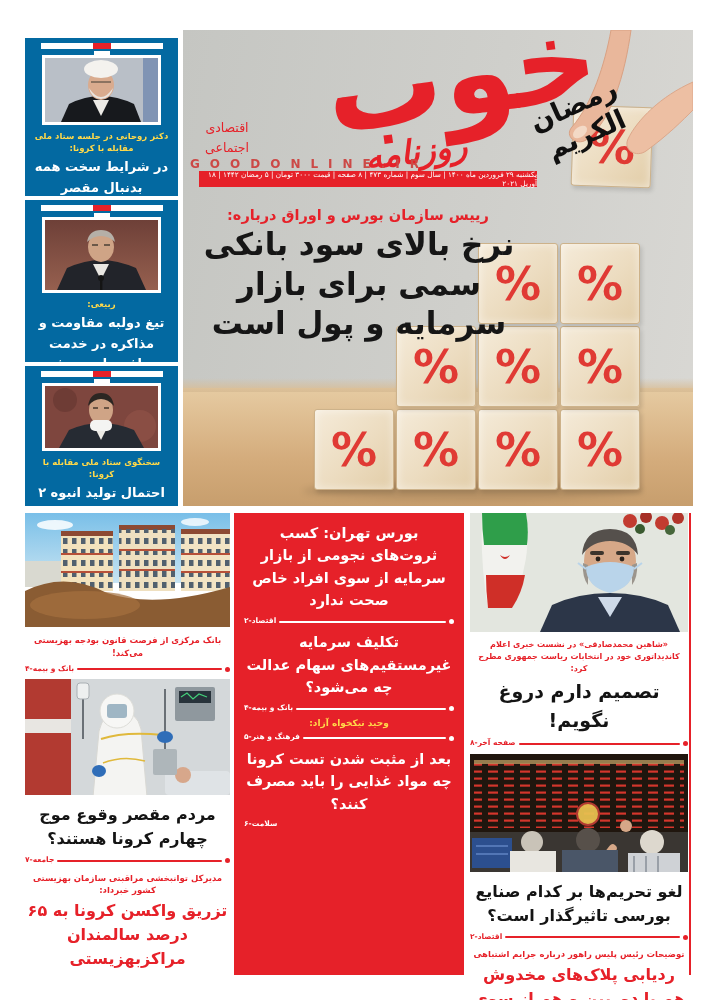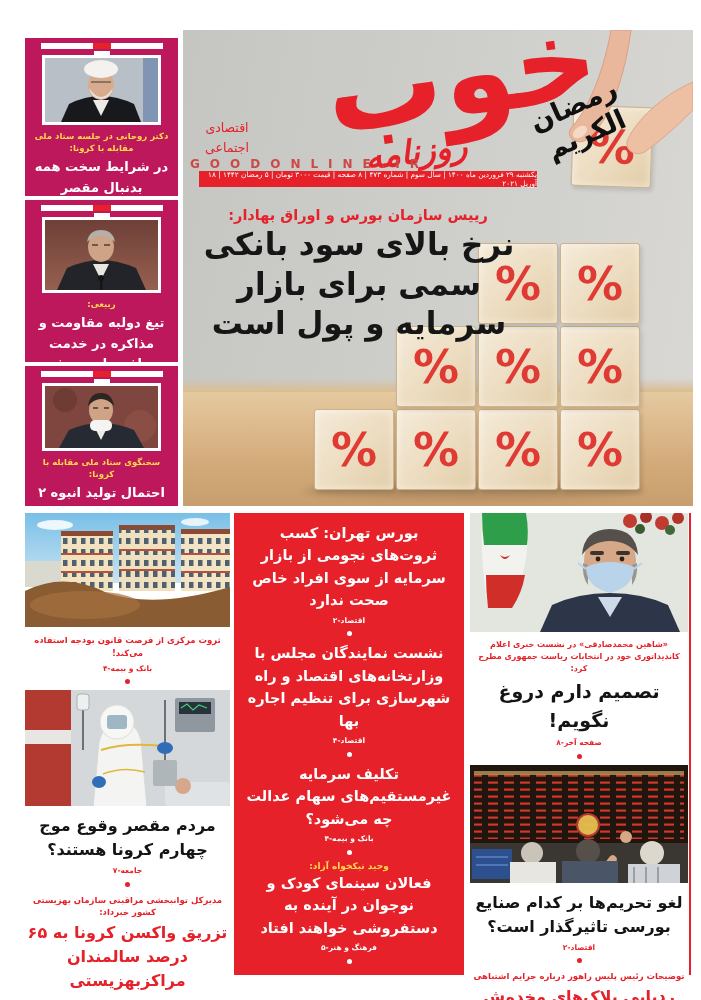--- a/index.html
+++ b/index.html
@@ -1,21 +1,21 @@
 <!DOCTYPE html>
 <html lang="fa"><head>
 <meta charset="utf-8">
 <style>
   html,body{margin:0;padding:0;background:#ffffff;}
   .page{position:relative;width:701px;height:1000px;background:#fff;overflow:hidden;
         font-family:"DejaVu Sans",sans-serif;}
   .rtl{direction:rtl;}
 
   
-  .card{position:absolute;left:25px;width:153px;background:#be185d;box-sizing:border-box;}
+  .card{position:absolute;left:25px;width:153px;background:#0369a1;box-sizing:border-box;}
   .card-1{top:38px;height:158px;}
   .card-2{top:200px;height:162px;}
   .card-3{top:366px;height:140px;}
   .bracket{margin:5px auto 0;width:122px;height:6px;background:#fff;position:relative;}
   .bracket::after{content:"";position:absolute;left:50%;top:0;transform:translateX(-50%);
         width:18px;height:6px;background:#e62129;}
   .bracket::before{content:"";position:absolute;left:50%;top:8px;transform:translateX(-50%);
         width:16px;height:4px;background:#fff;}
   .sphoto{display:block;margin:6px auto 0;border:3px solid #fff;background:#999;}
   .card .kick{color:#ffd94a;font-size:8.5px;font-weight:bold;text-align:center;margin:6px 4px 0;line-height:1.4;}
@@ -60,21 +60,21 @@
   .colM{position:absolute;left:234px;top:513px;width:230px;height:462px;background:#e62129;
         box-sizing:border-box;padding:9px 10px 8px;}
   .colR{position:absolute;left:470px;top:513px;width:218px;}
   .vrule{position:absolute;left:689px;top:513px;width:2px;height:462px;background:#e62129;}
 
   .news-kick{color:#e62129;font-size:8.5px;font-weight:bold;text-align:center;line-height:1.5;margin-top:7px;}
   .news-hl{color:#141414;font-size:16px;font-weight:bold;text-align:center;line-height:1.5;margin-top:2px;}
   .news-hl-red{color:#e62129;font-size:16px;font-weight:bold;text-align:center;line-height:1.5;margin-top:2px;}
   .bphoto{display:block;}
 
-  .frow{display:flex;align-items:center;gap:3px;margin:6px 0 6px;flex-direction:column;}
+  .frow{display:flex;align-items:center;gap:3px;margin:6px 0 6px;}
   .frow .lbl{font-size:7.5px;font-weight:bold;line-height:1;transform:translateY(-1px);}
   .frow .line{flex:1;height:2px;background:currentColor;border-radius:1px;}
   .frow .dot{width:5px;height:5px;border-radius:50%;background:currentColor;}
   .red-f{color:#e62129;}
   .white-f{color:#fff;}
 
   .mitem .mhl{color:#fff;font-size:14.5px;font-weight:bold;text-align:center;line-height:1.55;}
   .mitem .mkick{color:#ffd94a;font-size:9px;font-weight:bold;text-align:center;margin-bottom:1px;}
 </style>
 </head>
@@ -187,21 +187,21 @@
     </svg>
 
     <div class="logo">خوب</div>
     <div class="rooz rtl">روزنامه</div>
     <div class="tag tag-1 rtl">اقتصادی</div>
     <div class="tag tag-2 rtl">اجتماعی</div>
     <div class="url">GOODONLINE.IR</div>
     <div class="datebar rtl">یکشنبه ۲۹ فروردین ماه ۱۴۰۰ | سال سوم | شماره ۴۷۳ | ۸ صفحه | قیمت ۳۰۰۰ تومان | ۵ رمضان ۱۴۴۲ | ۱۸ آوریل ۲۰۲۱</div>
     <div class="ramadan rtl">رمضان الکریم</div>
 
-    <div class="hero-kick rtl">رییس سازمان بورس و اوراق بهادار:</div>
+    <div class="hero-kick rtl">رییس سازمان بورس و اوراق درباره:</div>
     <div class="hero-hl rtl">نرخ بالای سود بانکی سمی برای بازار سرمایه و پول است</div>
   </div>
 
   <div class="colL">
     <svg class="bphoto" width="205" height="114" viewBox="0 0 205 114">
       <defs>
         <linearGradient id="sky" x1="0" y1="0" x2="0" y2="1">
           <stop offset="0" stop-color="#79bfe8"></stop>
             <stop offset="1" stop-color="#c8e4f2"></stop>
           </linearGradient>
@@ -230,21 +230,21 @@
       <g>
         <rect x="156" y="20" width="49" height="58" fill="#f2e4c4"></rect>
         <rect x="156" y="16" width="49" height="5" fill="#8d4a33"></rect>
         <rect x="156" y="20" width="49" height="58" fill="url(#win)"></rect>
         <rect x="156" y="40" width="49" height="2" fill="#b65038"></rect>
           <rect x="156" y="58" width="49" height="2" fill="#b65038"></rect>
       </g>
       <path d="M0,78 Q40,58 82,80 Q130,96 205,74 L205,114 L0,114 Z" fill="#8a5c33"></path>
       <ellipse cx="60" cy="92" rx="55" ry="14" fill="#a5713f" opacity=".7"></ellipse>
     </svg>
-    <div class="news-kick rtl">ثروت مرکزی از فرصت قانون بودجه استفاده می‌کند!</div>
+    <div class="news-kick rtl">بانک مرکزی از فرصت قانون بودجه بهزیستی می‌کند!</div>
     <div class="frow red-f">
       <span class="lbl">بانک و بیمه-۴</span>
       <span class="line"></span>
       <span class="dot"></span>
     </div>
 
     <svg class="bphoto" width="205" height="116" viewBox="0 0 205 116">
       <rect width="205" height="116" fill="#d4d8da"></rect>
       <rect x="0" y="0" width="46" height="116" fill="#b23a31"></rect>
       <rect x="0" y="40" width="46" height="14" fill="#e8e6e2"></rect>
@@ -280,38 +280,29 @@
   <div class="colM">
     <div class="mitem">
       <div class="mhl rtl">بورس تهران: کسب ثروت‌های نجومی از بازار سرمایه از سوی افراد خاص صحت ندارد</div>
       <div class="frow white-f">
         <span class="lbl">اقتصاد-۲</span>
         <span class="line"></span>
         <span class="dot"></span>
       </div>
     </div>
     <div class="mitem">
-      <div class="mhl rtl">نشست نمایندگان مجلس با وزارتخانه‌های اقتصاد و راه شهرسازی برای تنظیم اجاره بها</div>
-      <div class="frow white-f">
-        <span class="lbl">اقتصاد-۴</span>
-        <span class="line"></span>
-        <span class="dot"></span>
-      </div>
-    </div>
-    <div class="mitem">
       <div class="mhl rtl">تکلیف سرمایه غیرمستقیم‌های سهام عدالت چه می‌شود؟</div>
       <div class="frow white-f">
         <span class="lbl">بانک و بیمه-۴</span>
         <span class="line"></span>
         <span class="dot"></span>
       </div>
     </div>
     <div class="mitem">
       <div class="mkick rtl">وحید نیکخواه آزاد:</div>
-      <div class="mhl rtl">فعالان سینمای کودک و نوجوان در آینده به دستفروشی خواهند افتاد</div>
       <div class="frow white-f">
         <span class="lbl">فرهنگ و هنر-۵</span>
         <span class="line"></span>
         <span class="dot"></span>
       </div>
     </div>
     <div class="mitem">
       <div class="mhl rtl">بعد از مثبت شدن تست کرونا چه مواد غذایی را باید مصرف کنند؟</div>
       <div class="frow white-f">
         <span class="lbl">سلامت-۶</span>

